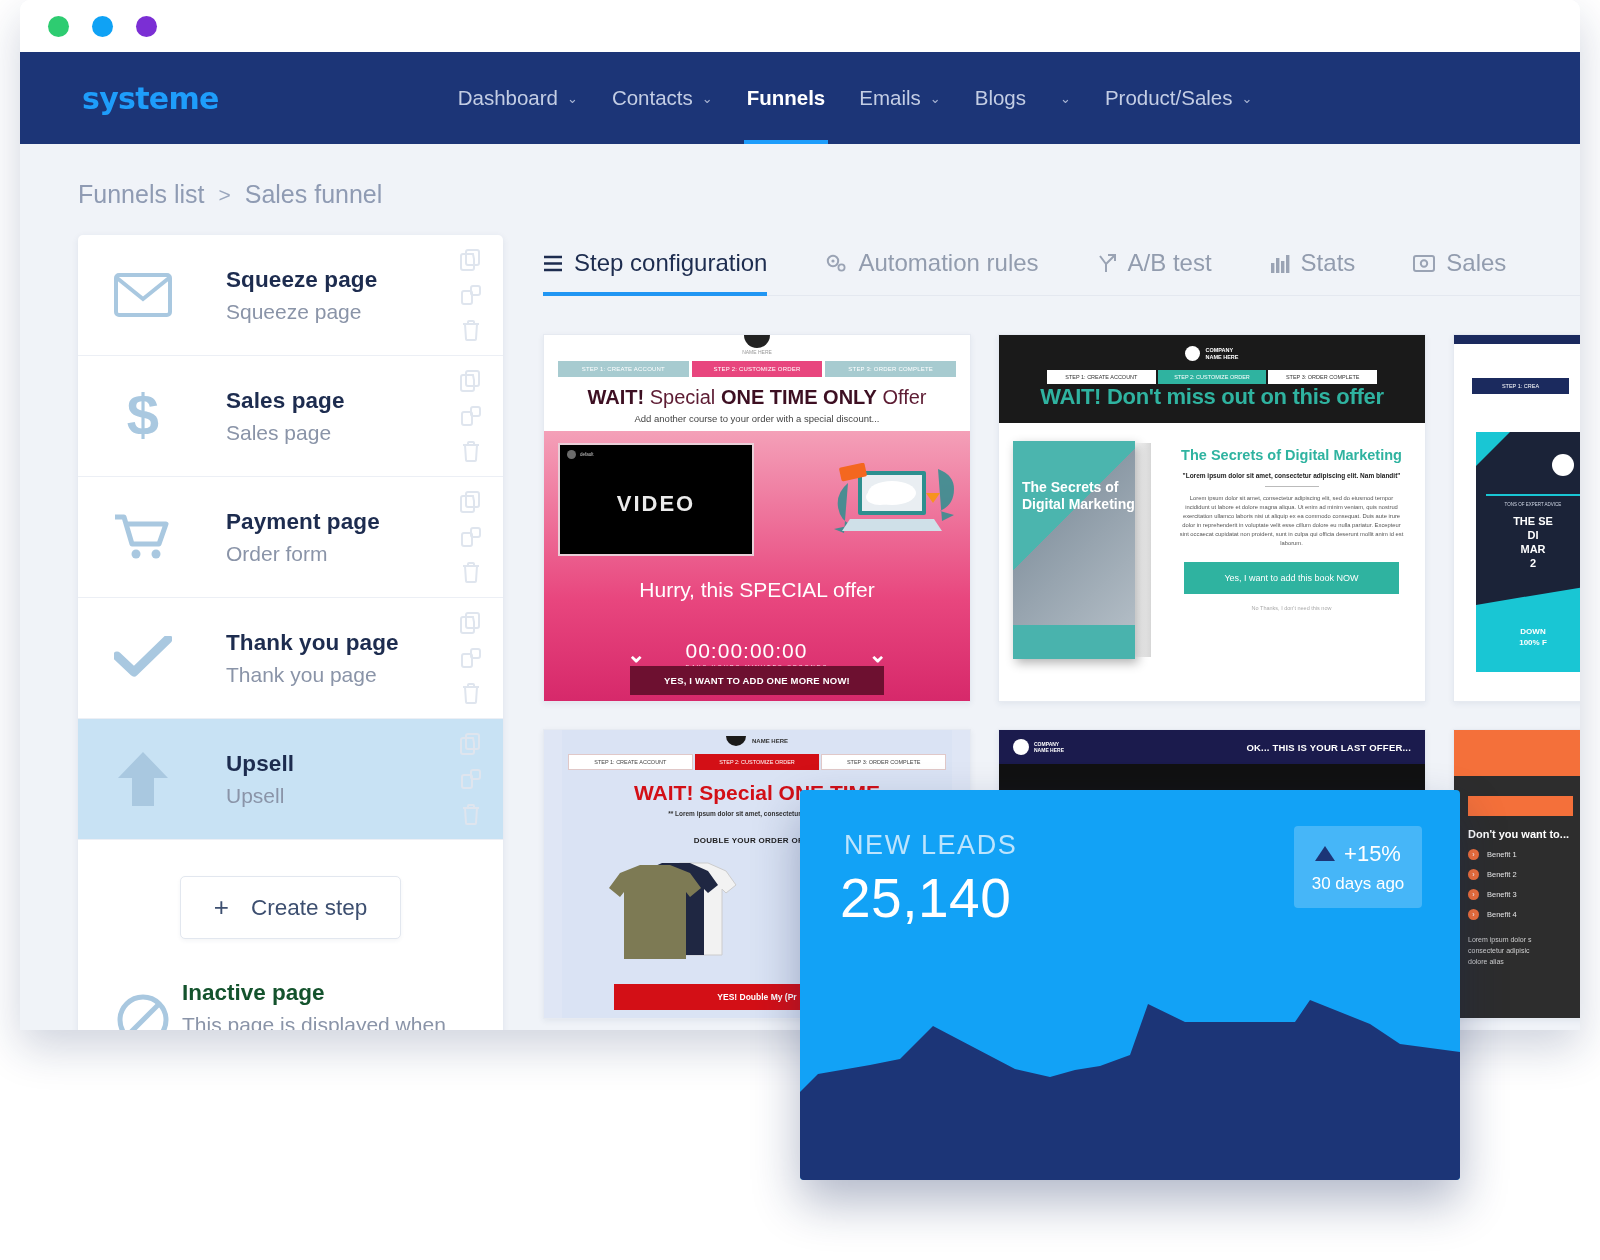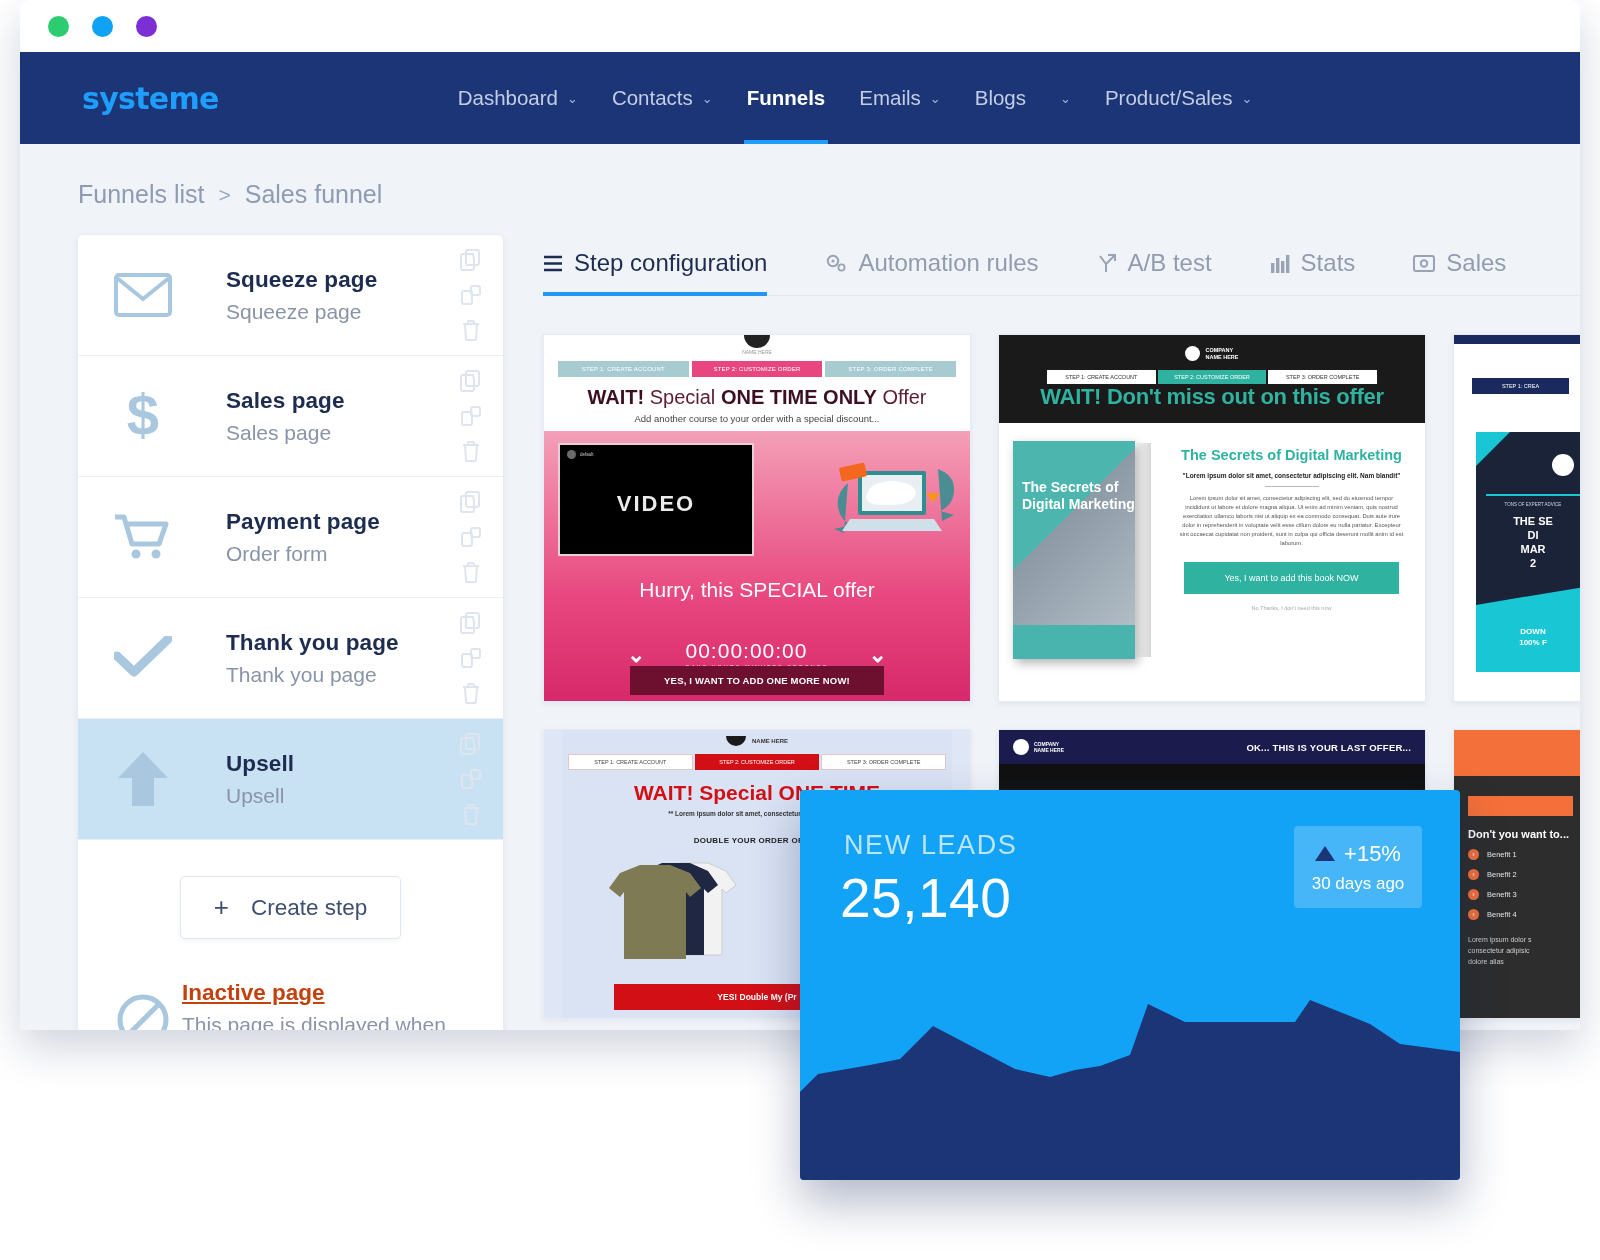--- a/index.html
+++ b/index.html
@@ -87,21 +87,21 @@
   .createwrap { padding: 36px 0 30px 0; text-align: center; background: #fff; }
   .createbtn {
     display: inline-flex; align-items: center; gap: 22px;
     border: 1px solid #e2e7ef; background: #fff; border-radius: 5px;
     padding: 15px 33px; font-size: 22.5px; color: #3d4f70; font-weight: 500;
     box-shadow: 0 2px 4px rgba(30,50,100,0.05); cursor: pointer;
   }
   .plus { font-size: 26px; color: #3d4f70; }
   .inactive { display:flex; align-items:center; padding: 6px 26px 0 26px; background:#fff; height: 96px; }
   .inactive .ic { width: 78px; flex:0 0 78px; display:flex; align-items:center; justify-content:center; color:#a9c8e0; }
-  .inactive .t1 { font-size: 22.5px; font-weight: bold; color:#c2410c;text-decoration:underline; }
+  .inactive .t1 { font-size: 22.5px; font-weight: bold; color:#14532d; }
   .inactive .t2 { font-size: 21px; color:#8a94a8; margin-top: 7px; }
 
   
   .main { flex: 1 1 auto; position: relative; }
   .tabs { display: flex; align-items: flex-end; gap: 0px; border-bottom: 1px solid #e4e8f0; }
   .tab {
     display: flex; align-items: center; gap: 11px;
     font-size: 24px; color: #929cae; padding: 14px 22px 18px 0px;
     margin-right: 36px; cursor: pointer; position: relative; white-space: nowrap;
   }

